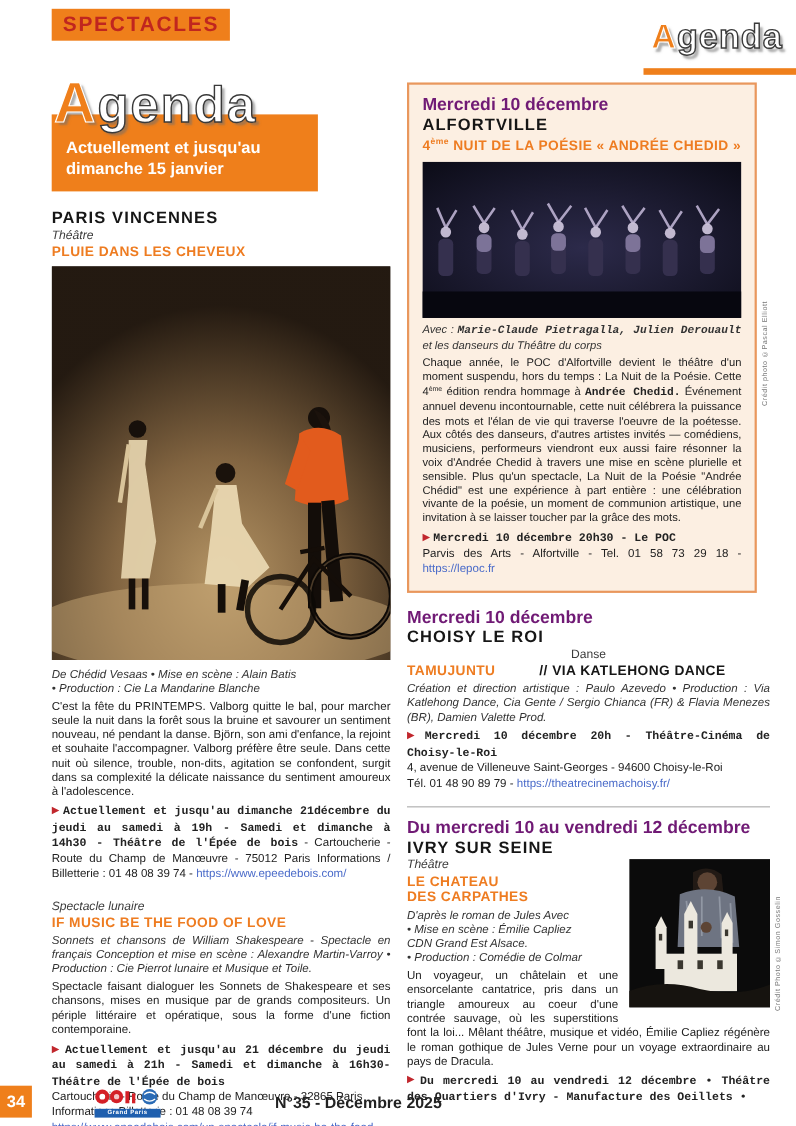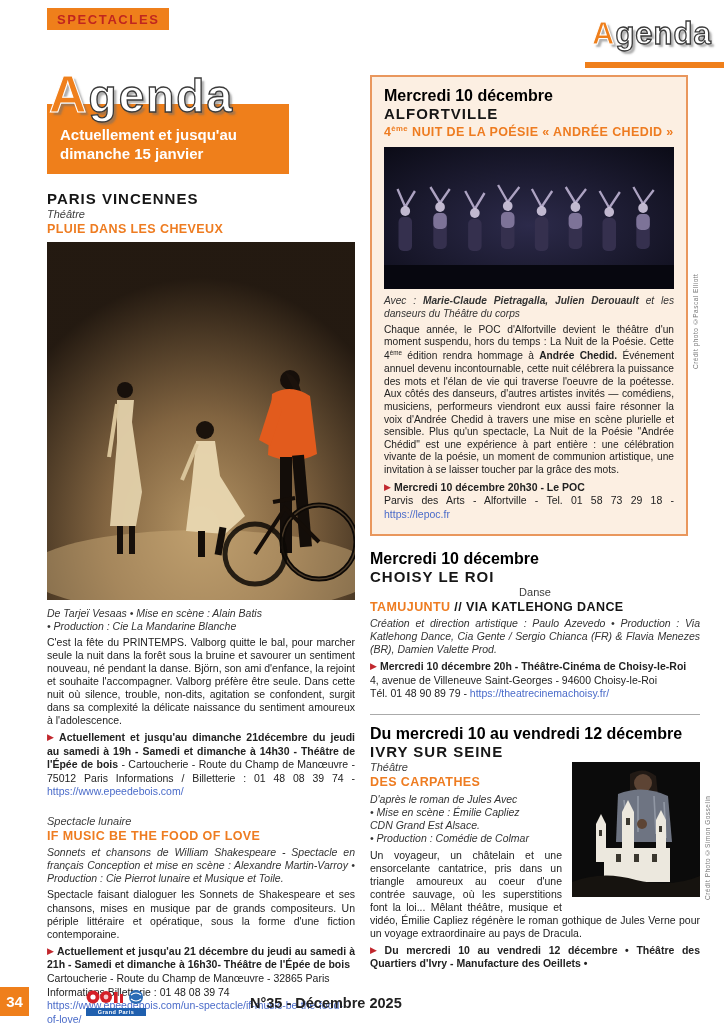--- a/index.html
+++ b/index.html
@@ -5,21 +5,21 @@
   * { margin:0; padding:0; box-sizing:border-box; }
   html,body { background:#e8e8e8; }
   .page {
     position:relative; width:724px; height:1024px; margin:0 auto;
     background:#ffffff; overflow:hidden;
     font-family:"Liberation Sans", sans-serif; color:#2b2b2b;
   }
   
   .spectacles-badge {
     position:absolute; left:47px; top:8px; background:#ef7f1b;
-    color:#c0261f; font-weight:bold; font-size:13px; letter-spacing:1.6px;
+    color:#c0261f; font-weight:bold; font-size:19px; letter-spacing:1.6px;
     padding:4px 10px 3px;
   }
   .corner-logo {
     position:absolute; left:592px; top:16px; font-size:31px; font-weight:800;
     letter-spacing:1px; white-space:nowrap;
   }
   .logo-a {
     color:#ef7f1b; -webkit-text-stroke:1px #ffffff;
     text-shadow:3px 3px 2px rgba(110,110,110,0.55);
   }
@@ -36,28 +36,28 @@
   .agenda-logo { position:relative; z-index:2; font-size:46px; font-weight:800; letter-spacing:2px; line-height:1; margin-left:2px; }
   .agenda-logo .logo-a { font-size:52px; }
   .banner {
     margin-top:-16px; background:#ef7f1b; width:242px;
     padding:22px 13px 10px; color:#ffffff; font-weight:bold; font-size:15px; line-height:1.25;
   }
 
   .city  { font-size:15px; font-weight:bold; color:#161616; letter-spacing:1px; }
   .genre { font-size:11px; font-style:italic; color:#3c3c3c; margin-top:1px; }
   .otitle{ font-size:12.5px; font-weight:bold; color:#ee7c21; letter-spacing:0.4px; margin-top:2px; }
-  .otitle .black { color:#161616; }
-  .date  { font-size:16px; font-weight:bold; color:#000000; }
+  .otitle .black { color:#161616;padding-left:36px; }
+  .date  { font-size:16px; font-weight:bold; color:#701a75; }
   sup.sm { font-size:0.62em; vertical-align:super; }
 
   .credits { font-size:10.5px; font-style:italic; color:#333; line-height:1.25; margin-top:7px; text-align:justify; }
   .body-txt { font-size:10.5px; line-height:1.24; text-align:justify; margin-top:3px; color:#222; }
   .info { font-size:10.5px; line-height:1.3; text-align:justify; margin-top:4px; color:#222; }
-  .info b, .b { font-weight:bold; }
+  .info b, .b { font-weight:bold;font-family:Liberation Mono, monospace; }
   .arrow::before { content:"▶"; color:#c1272d; font-size:9px; margin-right:3px; position:relative; top:-1px; }
   a.link { color:#4a6bc9; text-decoration:none; }
 
   .photo1 { width:308px; height:358px; margin-top:6px; display:block; }
   .section-gap { margin-top:16px; }
 
   
   .event-box {
     position:relative; width:318px; border:2px solid #e9975d; background:#fcefe2;
     padding:10px 12px 12px;
@@ -145,21 +145,21 @@
         <rect x="233" y="215" width="12" height="96" fill="#130d09"></rect>
         <rect x="249" y="213" width="12" height="92" fill="#130d09" transform="rotate(-5 255 259)"></rect>
         <circle cx="272" cy="300" r="37" fill="none" stroke="#0d0906" stroke-width="5"></circle>
         <circle cx="272" cy="300" r="37" fill="none" stroke="#4a3a28" stroke-width="1.5"></circle>
         <circle cx="208" cy="312" r="30" fill="none" stroke="#0d0906" stroke-width="5" opacity="0.85"></circle>
         <path d="M272 300 L238 266 L208 312" stroke="#140d08" stroke-width="4" fill="none"></path>
         <path d="M226 260 L248 256" stroke="#140d08" stroke-width="4"></path>
       </svg>
 
       <div class="credits">
-        <div>De Tarjeï Vesaas • Mise en scène : Alain Batis</div>
+        <div>De Chédid Vesaas • Mise en scène : Alain Batis</div>
         <div>• Production : Cie La Mandarine Blanche</div>
       </div>
       <p class="body-txt">C'est la fête du PRINTEMPS. Valborg quitte le bal, pour marcher seule la nuit dans la forêt sous la bruine et savourer un sentiment nouveau, né pendant la danse. Björn, son ami d'enfance, la rejoint et souhaite l'accompagner. Valborg préfère être seule. Dans cette nuit où silence, trouble, non-dits, agitation se confondent, surgit dans sa complexité la délicate naissance du sentiment amoureux à l'adolescence.</p>
       <p class="info"><span class="arrow"></span><span class="b">Actuellement et jusqu'au dimanche 21décembre du jeudi au samedi à 19h - Samedi et dimanche à 14h30 - Théâtre de l'Épée de bois</span><span> - Cartoucherie - Route du Champ de Manœuvre - 75012 Paris Informations / Billetterie : 01 48 08 39 74 - </span><a class="link" href="#">https://www.epeedebois.com/</a></p>
     </div>
 
     <div class="section-gap">
       <div class="genre">Spectacle lunaire</div>
       <div class="otitle">IF MUSIC BE THE FOOD OF LOVE</div>
       <p class="credits" style="margin-top:3px;">Sonnets et chansons de William Shakespeare - Spectacle en français Conception et mise en scène : Alexandre Martin-Varroy • Production : Cie Pierrot lunaire et Musique et Toile.</p>
@@ -270,20 +270,21 @@
             <rect x="62" y="92" width="5" height="8"></rect>
               <rect x="80" y="92" width="5" height="8"></rect>
           </g>
           <path d="M0 120 Q30 108 64 118 Q100 126 128 114 L128 135 L0 135 Z" fill="#16130f"></path>
         </svg>
         <div class="vcredit vcredit-ivry">Crédit Photo ©Simon Gosselin</div>
       </div>
 
       <div class="genre">Théâtre</div>
       <div class="otitle">
+        <div>LE CHATEAU</div>
         <div>DES CARPATHES</div>
       </div>
       <div class="credits" style="margin-top:4px; text-align:left;">
         <div>D'après le roman de Jules Avec</div>
         <div>• Mise en scène : Émilie Capliez</div>
         <div>CDN Grand Est Alsace.</div>
         <div>• Production : Comédie de Colmar</div>
       </div>
       <p class="body-txt">Un voyageur, un châtelain et une ensorcelante cantatrice, pris dans un triangle amoureux au coeur d'une contrée sauvage, où les superstitions font la loi... Mêlant théâtre, musique et vidéo, Émilie Capliez régénère le roman gothique de Jules Verne pour un voyage extraordinaire au pays de Dracula.</p>
       <p class="info"><span class="arrow"></span><span class="b">Du mercredi 10 au vendredi 12 décembre • Théâtre des Quartiers d'Ivry - Manufacture des Oeillets •</span><br><br></p>

